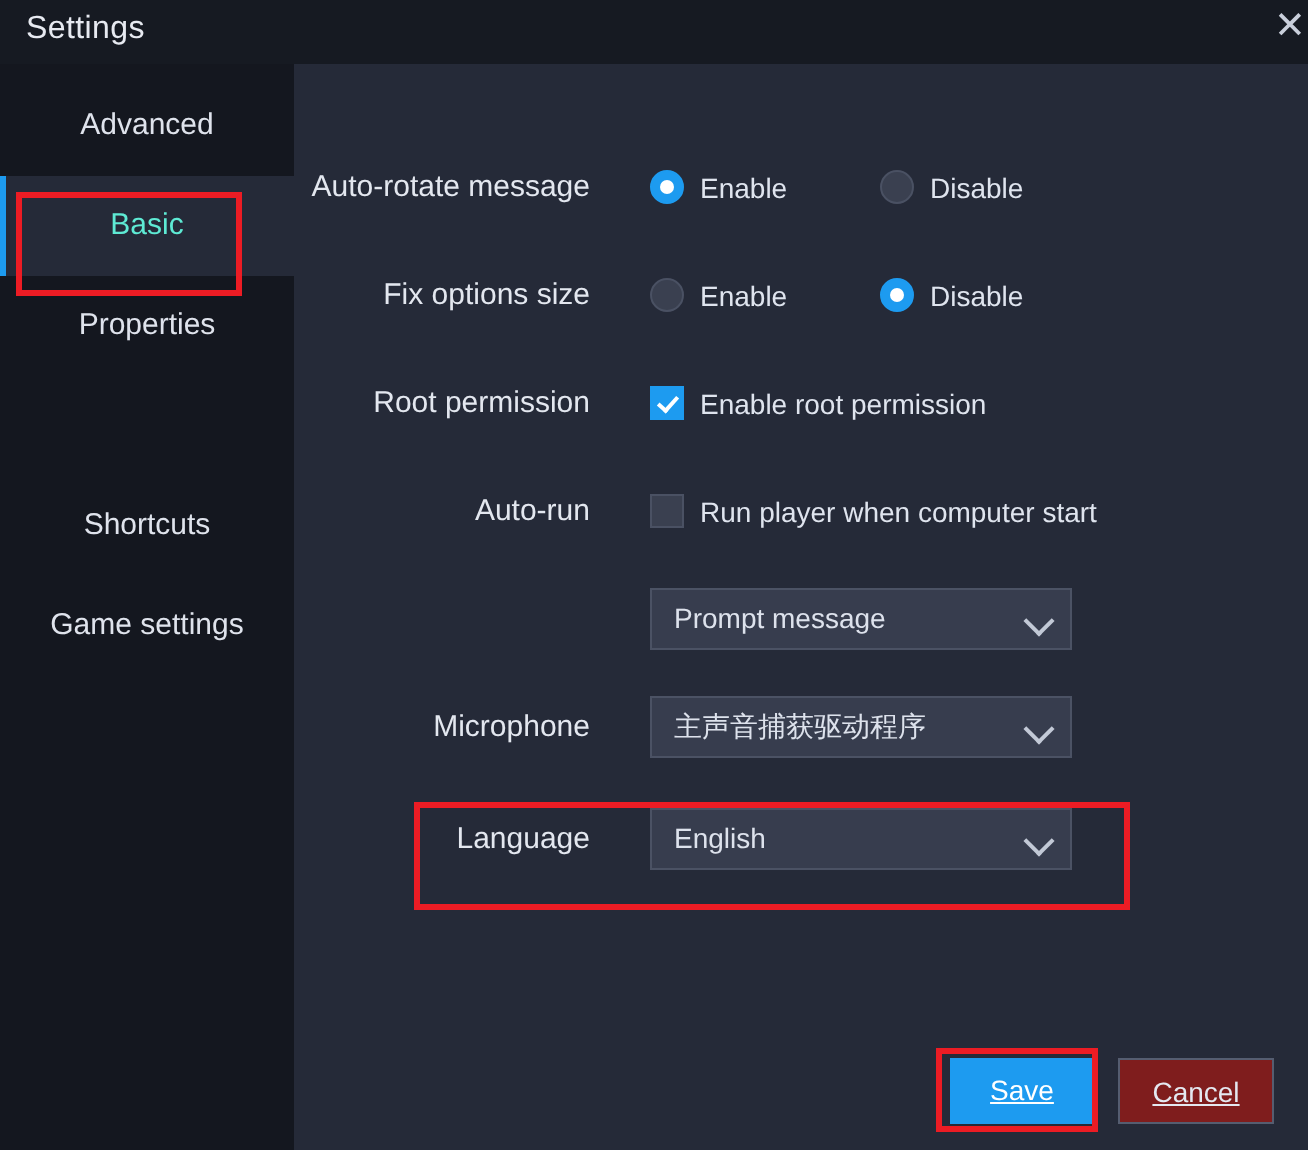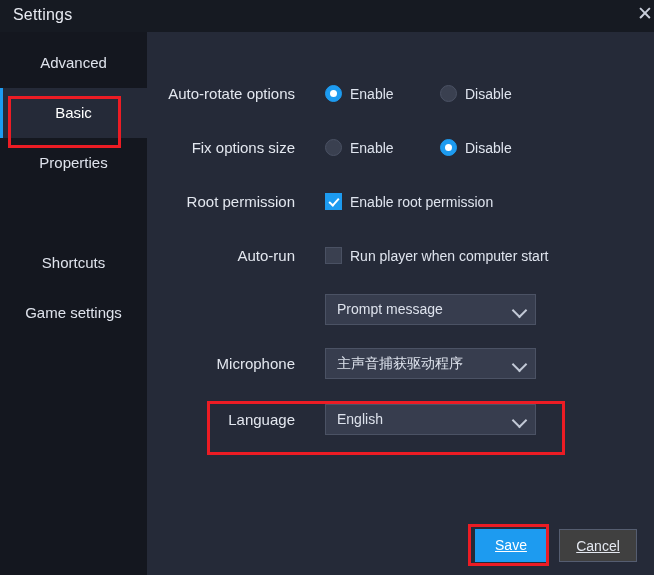--- a/index.html
+++ b/index.html
@@ -61,21 +61,21 @@
     width: 147px; height: 50px;
     line-height: 50px;
     text-align: center;
     font-size: 15px;
     color: #dfe3ec;
     cursor: pointer;
     white-space: nowrap;
   }
   .nav-item.active {
     background: #252a38;
-    color: #ffffff;
+    color: #5eead4;
   }
   .nav-item.active .accent {
     position: absolute;
     left: 0; top: 0;
     width: 3px; height: 50px;
     background: #1d9bf0;
   }
 
   
   .content {
@@ -216,21 +216,21 @@
     cursor: pointer;
     box-sizing: border-box;
     text-decoration: underline;
   }
   .btn-save {
     background: #1d9bf0;
     color: #ffffff;
     width: 72px;
   }
   .btn-cancel {
-    background: #404040;
+    background: #7f1d1d;
     color: #e4e8f0;
     border: 1px solid #555d70;
     width: 78px;
   }
 
   
   .annot {
     position: absolute;
     border: 3px solid #ec1c24;
     box-sizing: border-box;
@@ -269,21 +269,21 @@
 
     <div class="nav-item" style="top:256px;">
       <span>Game settings</span>
     </div>
 
   </div>
 
   <div class="content">
 
     <div class="row" style="top:42px;">
-      <div class="row-label">Auto-rotate options</div>
+      <div class="row-label">Auto-rotate message</div>
       <div class="radio on" style="left:178px;">
         <span class="dot"></span>
         <span class="rtext">Enable</span>
       </div>
       <div class="radio" style="left:293px;">
         <span class="dot"></span>
         <span class="rtext">Disable</span>
       </div>
     </div>
 

